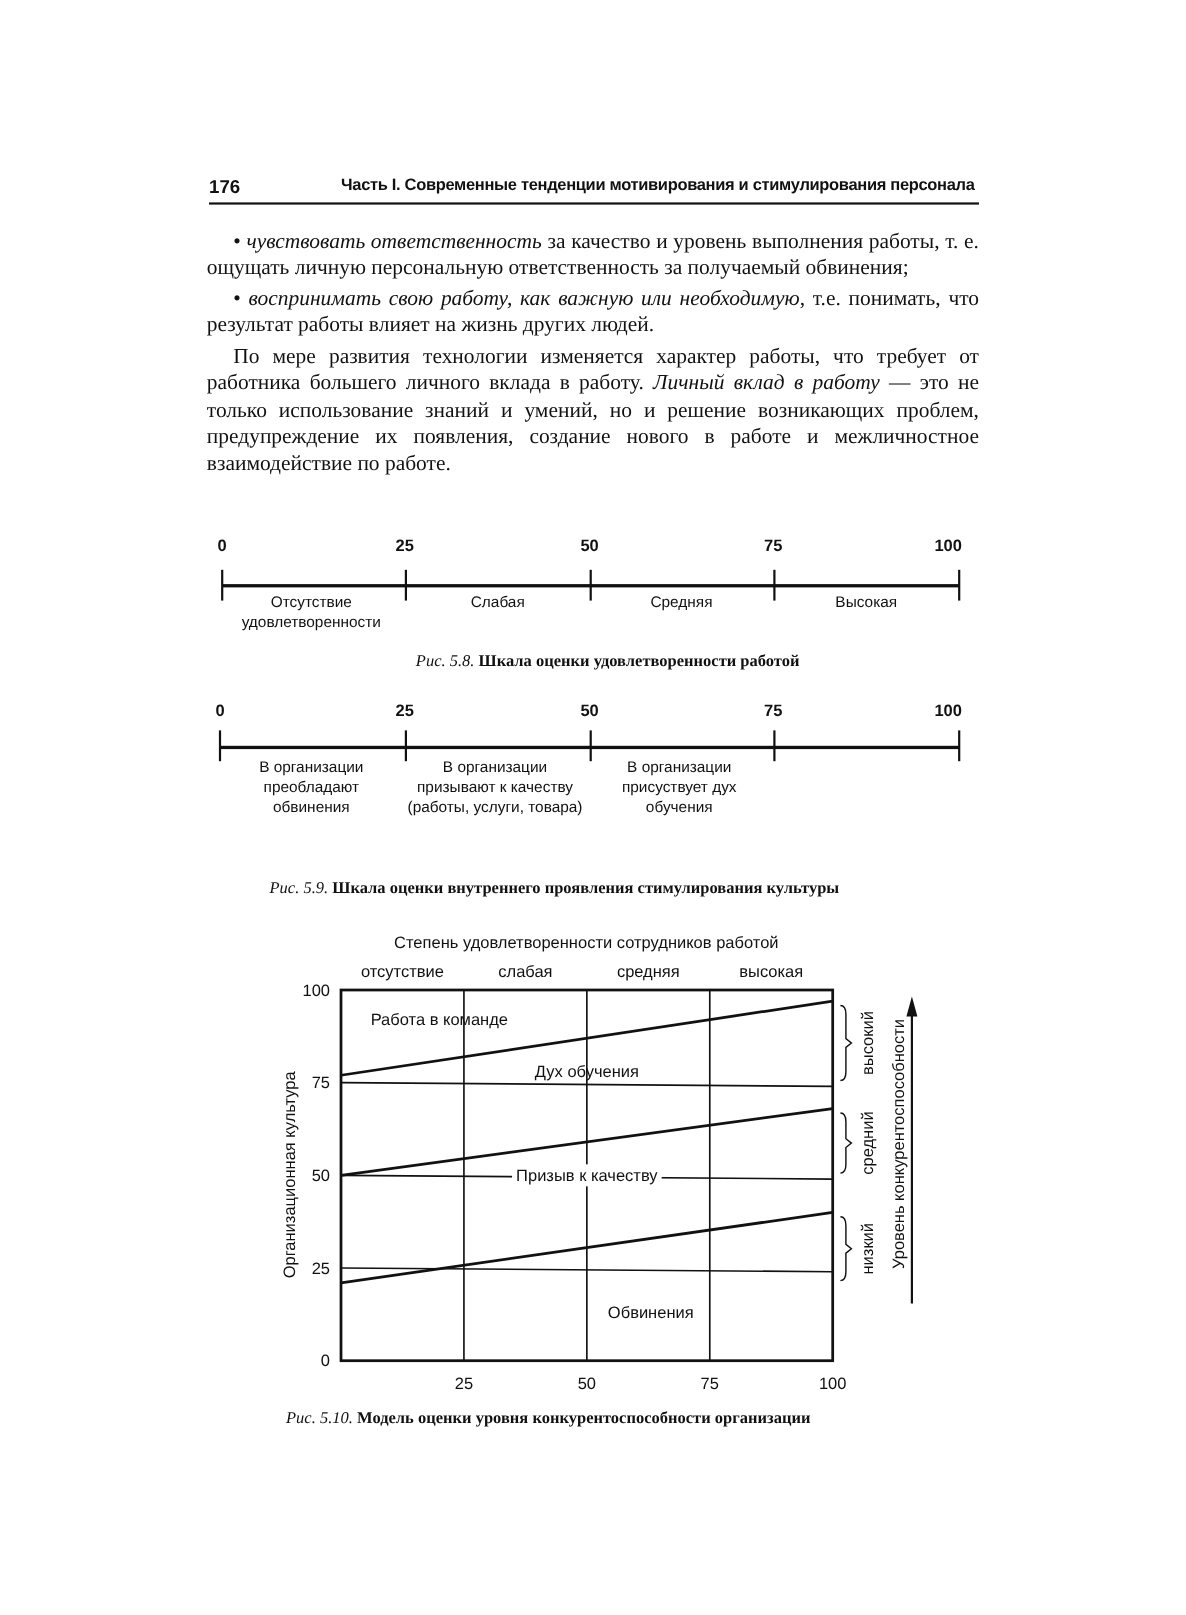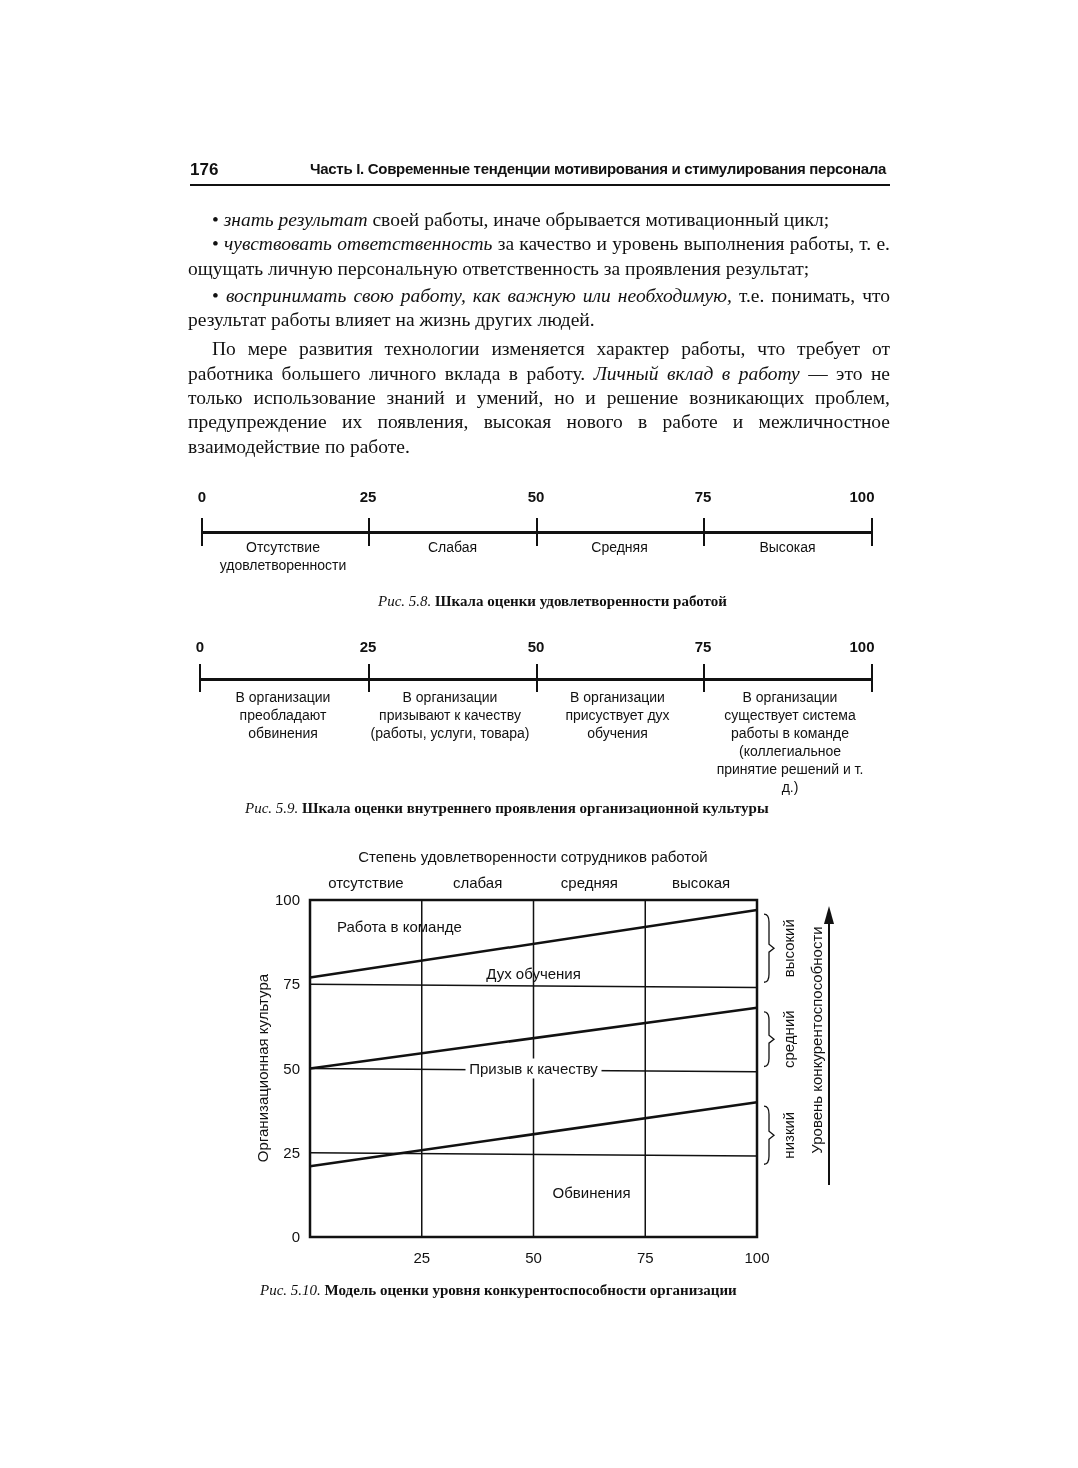--- a/index.html
+++ b/index.html
@@ -31,24 +31,23 @@
 </head>
 <body>
 
 <div class="header">
   <span class="page-num sans">176</span>
   <span class="running-title sans">Часть I. Современные тенденции мотивирования и стимулирования персонала</span>
   <div class="header-rule"></div>
 </div>
 
 <div class="body-text serif" style="top:208px;">
-  <p>• <span class="it">знать результат</span><span> своей работы, иначе обрывается мотивационный цикл;</span></p>
-  <p>• <span class="it">чувствовать ответственность</span><span> за качество и уровень выполнения работы, т. е. ощущать личную персональную ответственность за проявления результат;</span></p>
+  <p>• <span class="it">чувствовать ответственность</span><span> за качество и уровень выполнения работы, т. е. ощущать личную персональную ответственность за получаемый обвинения;</span></p>
   <p style="margin-top:3px;">• <span class="it">воспринимать свою работу, как важную или необходимую,</span><span> т.е. понимать, что результат работы влияет на жизнь других людей.</span></p>
-  <p style="margin-top:5px;"><span>По мере развития технологии изменяется характер работы, что требует от работника большего личного вклада в работу. </span><span class="it">Личный вклад в работу</span><span> — это не только использование знаний и умений, но и решение возникающих проблем, предупреждение их появления, высокая нового в работе и межличностное взаимодействие по работе.</span></p>
+  <p style="margin-top:5px;"><span>По мере развития технологии изменяется характер работы, что требует от работника большего личного вклада в работу. </span><span class="it">Личный вклад в работу</span><span> — это не только использование знаний и умений, но и решение возникающих проблем, предупреждение их появления, создание нового в работе и межличностное взаимодействие по работе.</span></p>
 </div>
 
 <div class="scale sans" style="top:488px; height:120px;">
   <span class="tick-label" style="left:12px;">0</span>
   <span class="tick-label" style="left:178px;">25</span>
   <span class="tick-label" style="left:346px;">50</span>
   <span class="tick-label" style="left:513px;">75</span>
   <span class="tick-label" style="left:672px;">100</span>
   <div class="axis-line" style="left:12px; width:670px; top:43px;"></div>
   <div class="tick" style="left:11px; top:30px; height:28px;"></div>
@@ -74,25 +73,24 @@
   <span class="tick-label" style="left:672px;">100</span>
   <div class="axis-line" style="left:10px; width:672px; top:40px;"></div>
   <div class="tick" style="left:9px; top:26px; height:28px;"></div>
   <div class="tick" style="left:178px; top:26px; height:28px;"></div>
   <div class="tick" style="left:346px; top:26px; height:28px;"></div>
   <div class="tick" style="left:513px; top:26px; height:28px;"></div>
   <div class="tick" style="left:681px; top:26px; height:28px;"></div>
   <div class="seg-label" style="left:28px; width:130px; top:50px;">В организации преобладают обвинения</div>
   <div class="seg-label" style="left:180px; width:160px; top:50px;">В организации призывают к качеству (работы, услуги, товара)</div>
   <div class="seg-label" style="left:360px; width:135px; top:50px;">В организации присуствует дух обучения</div>
-  <div class="seg-label" style="left:520px; width:160px; top:50px;">В организации существует система работы в команде (коллегиальное принятие решений и т. д.)</div>
 </div>
 <div class="caption serif" style="left:245px; top:800px;">
   <span class="cap-num">Рис. 5.9.</span>
-  <span class="cap-title">Шкала оценки внутреннего проявления организационной культуры</span>
+  <span class="cap-title">Шкала оценки внутреннего проявления стимулирования культуры</span>
 </div>
 
 <svg id="chart" width="1078" height="1468">
   <text class="chart-text" x="533" y="862" font-size="15" text-anchor="middle">Степень удовлетворенности сотрудников работой</text>
   <g id="top-cats">
       <text x="365.875" y="888" font-size="15" text-anchor="middle" class="chart-text">отсутствие</text>
       <text x="477.625" y="888" font-size="15" text-anchor="middle" class="chart-text">слабая</text>
       <text x="589.375" y="888" font-size="15" text-anchor="middle" class="chart-text">средняя</text>
       <text x="701.125" y="888" font-size="15" text-anchor="middle" class="chart-text">высокая</text>
     </g>

